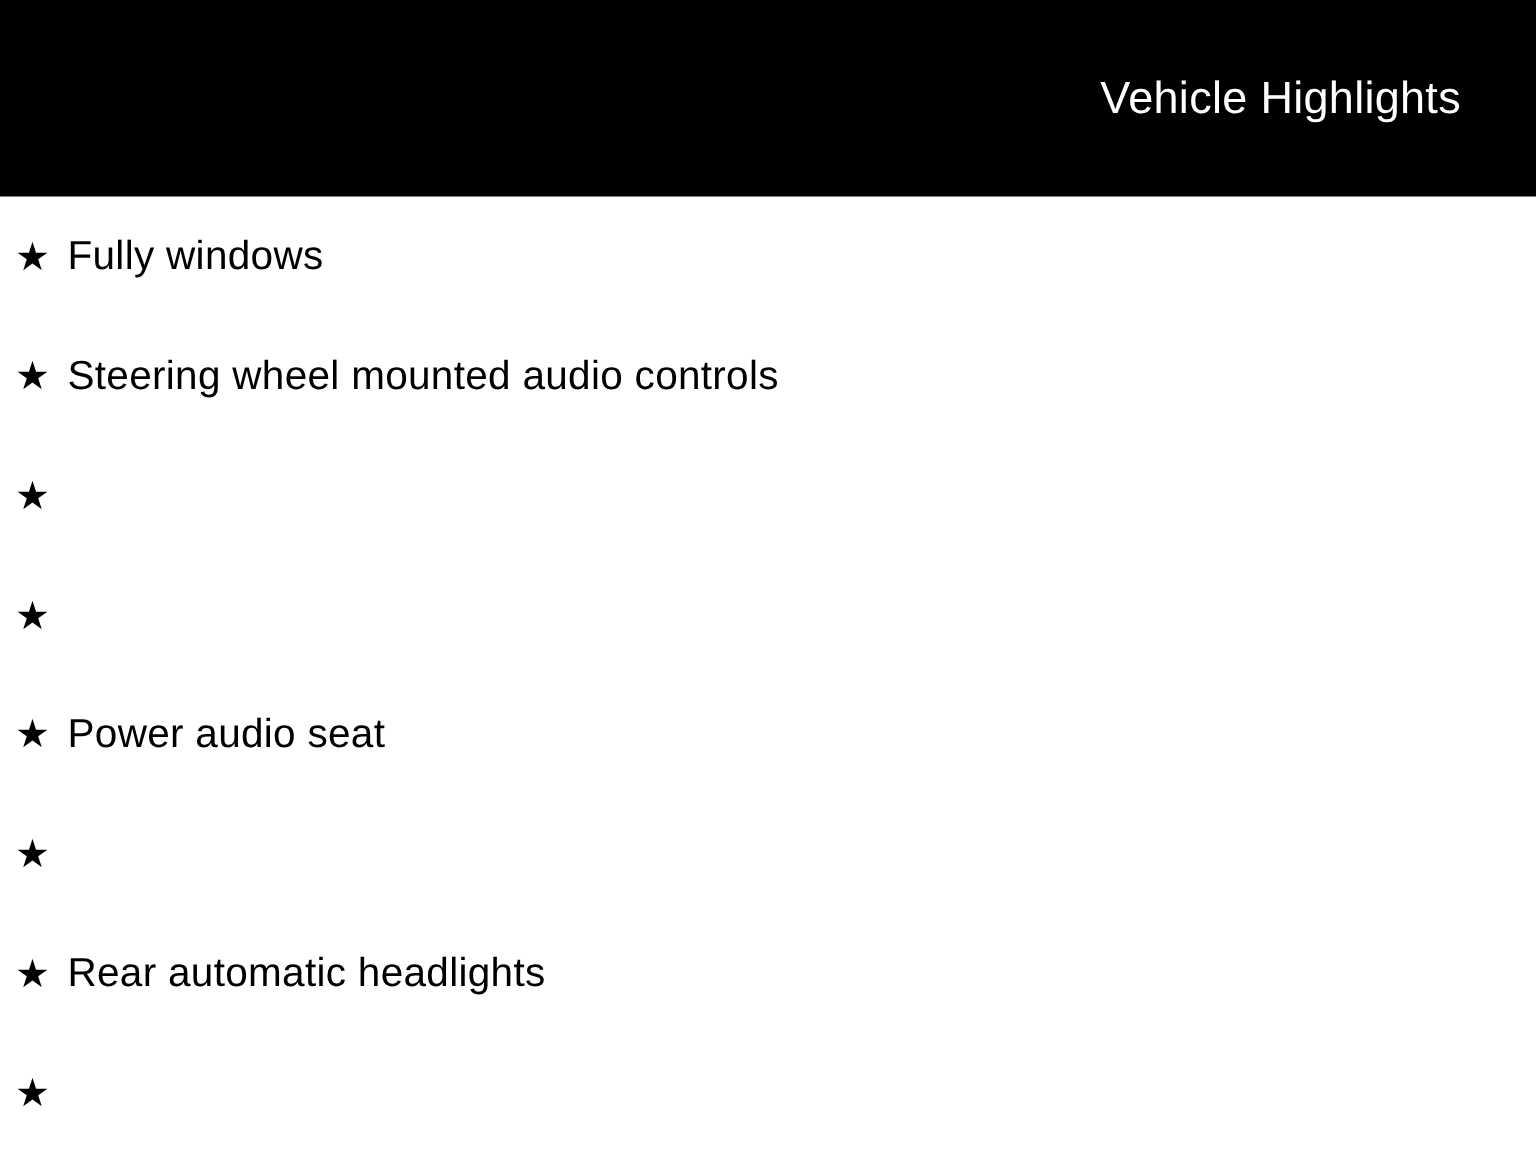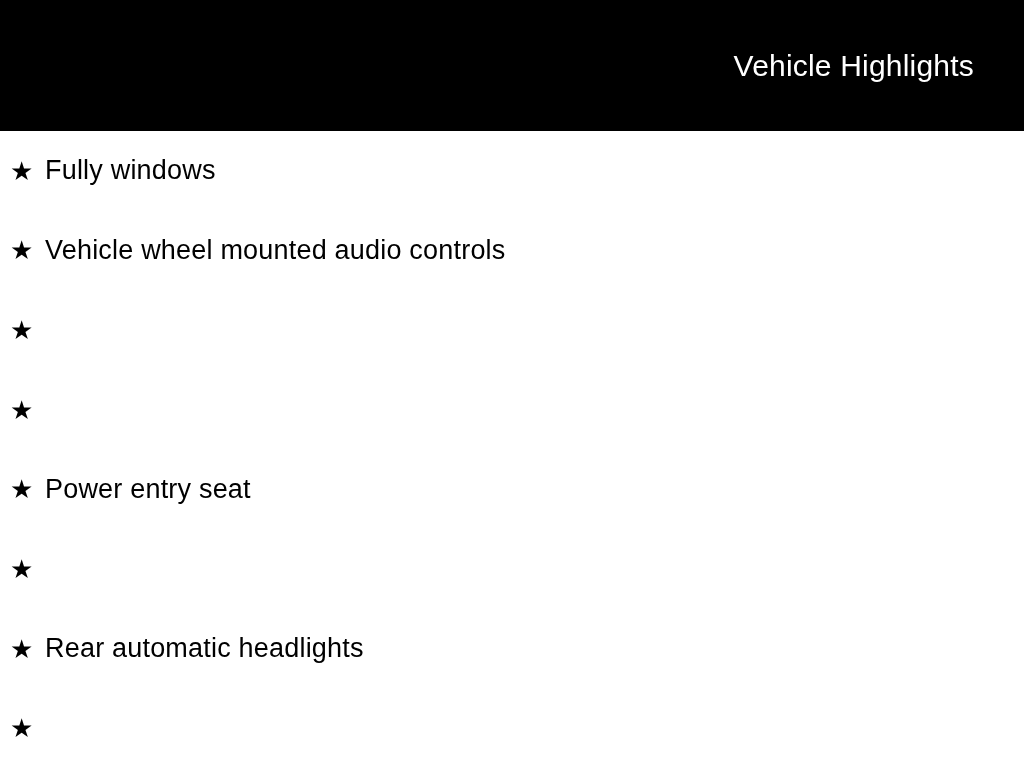--- a/index.html
+++ b/index.html
@@ -76,31 +76,31 @@
   <span class="header-title">Vehicle Highlights</span>
 </div>
 
 <ul class="highlights-list">
   <li class="highlight-item">
     <span class="star-icon">★</span>
     <span class="highlight-label">Fully windows</span>
   </li>
   <li class="highlight-item">
     <span class="star-icon">★</span>
-    <span class="highlight-label">Vehicle wheel mounted audio controls</span>
+    <span class="highlight-label">Steering wheel mounted audio controls</span>
   </li>
   <li class="highlight-item">
     <span class="star-icon">★</span>
   </li>
   <li class="highlight-item">
     <span class="star-icon">★</span>
   </li>
   <li class="highlight-item">
     <span class="star-icon">★</span>
-    <span class="highlight-label">Power entry seat</span>
+    <span class="highlight-label">Power audio seat</span>
   </li>
   <li class="highlight-item">
     <span class="star-icon">★</span>
   </li>
   <li class="highlight-item">
     <span class="star-icon">★</span>
     <span class="highlight-label">Rear automatic headlights</span>
   </li>
   <li class="highlight-item">
     <span class="star-icon">★</span>

